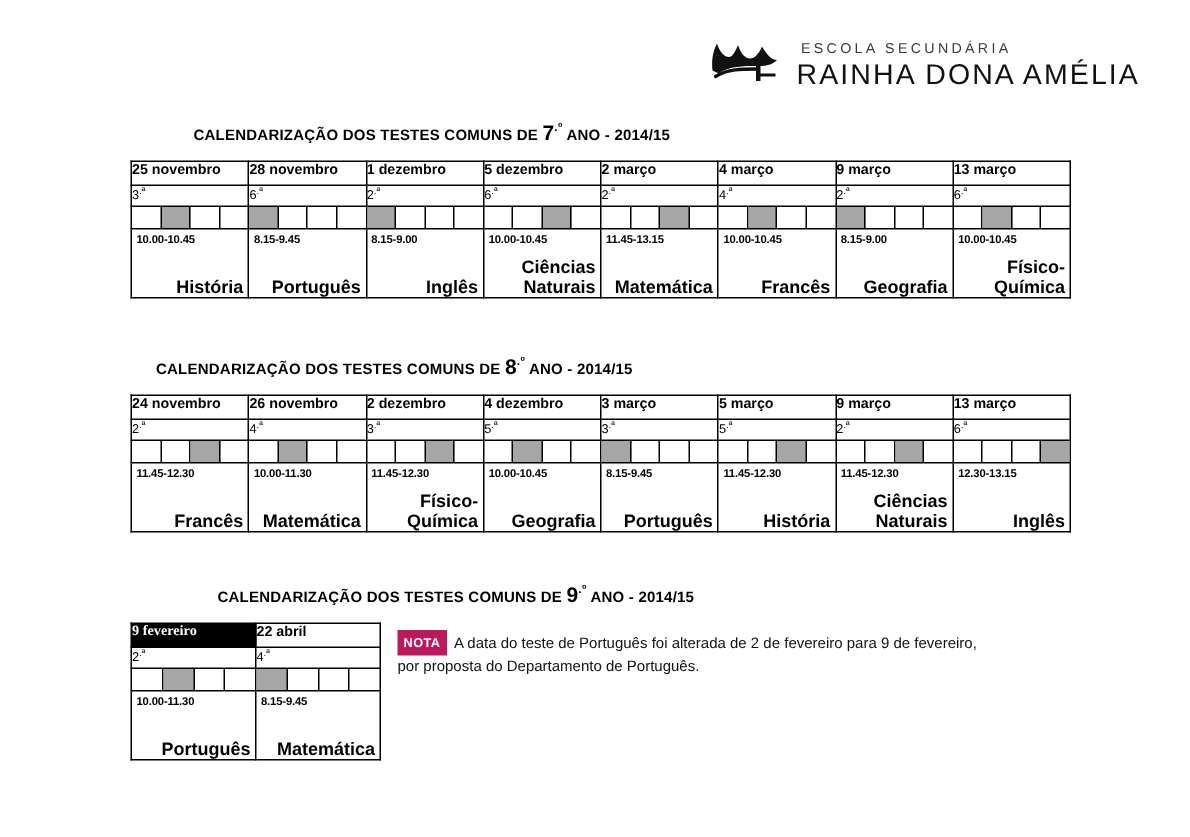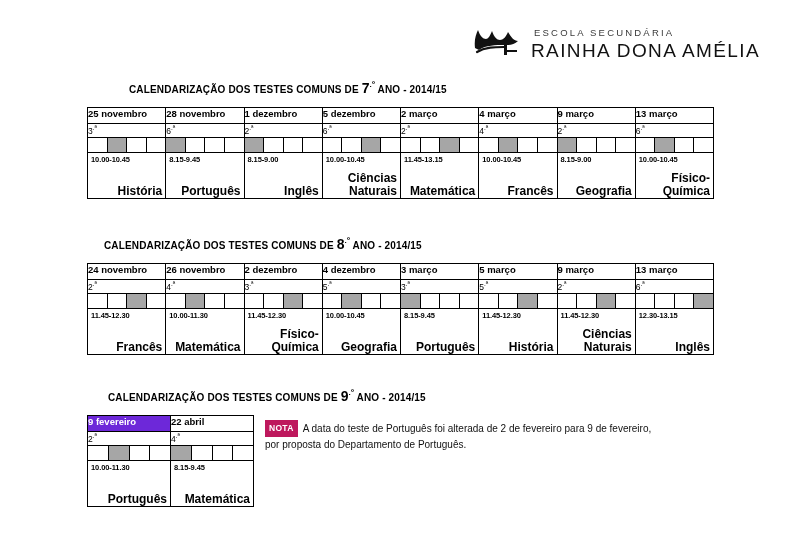--- a/index.html
+++ b/index.html
@@ -48,21 +48,21 @@
   }
   .cal-table td{
     border:1.2px solid #000;
     padding:0;
     vertical-align:top;
   }
   .c-date{
     height:15px; font-size:9.5px; font-weight:bold;
     padding:1px 0 0 3px; white-space:nowrap;
   }
-  .c-date.hl{ background:#6d28d9; color:#ffffff; }
+  .c-date.hl{ background:#000000; color:#ffffff;font-family:Liberation Serif, serif; }
   .c-turma{
     height:13px; font-size:8.5px; padding:0 0 0 3px;
     white-space:nowrap;
   }
   .c-turma .ord{ font-size:6.5px; vertical-align:super; }
   .c-slots{ height:14px; padding:0; }
   .slotbar{ display:flex; width:100%; height:14px; }
   .slot{ flex:1 1 0; height:100%; border-right:1px solid #000; box-sizing:border-box; }
   .slot:last-child{ border-right:none; }
   .slot.on{ background:#a6a6a6; }
@@ -369,21 +369,21 @@
           </td>
           <td class="c-body">
             <div class="c-time">12.30-13.15</div>
             <div class="c-subject">Inglês</div>
           </td>
         </tr>
     </tbody>
   </table>
 </div>
 
-<div class="section" style="top:388px;">
+<div class="section" style="top:388px;padding-left:37px;">
   <div class="sec-title" style="margin-left:108px;">
     <span>CALENDARIZAÇÃO DOS TESTES COMUNS DE </span><span class="big">9</span><span class="ord">.º</span><span> ANO - 2014/15</span>
   </div>
   <table class="cal-table" style="position:absolute; left:87px; top:27px; width:167px;">
     <tbody>
       <tr>
           <td class="c-date hl">9 fevereiro</td>
           <td class="c-date">22 abril</td>
         </tr>
       <tr>

